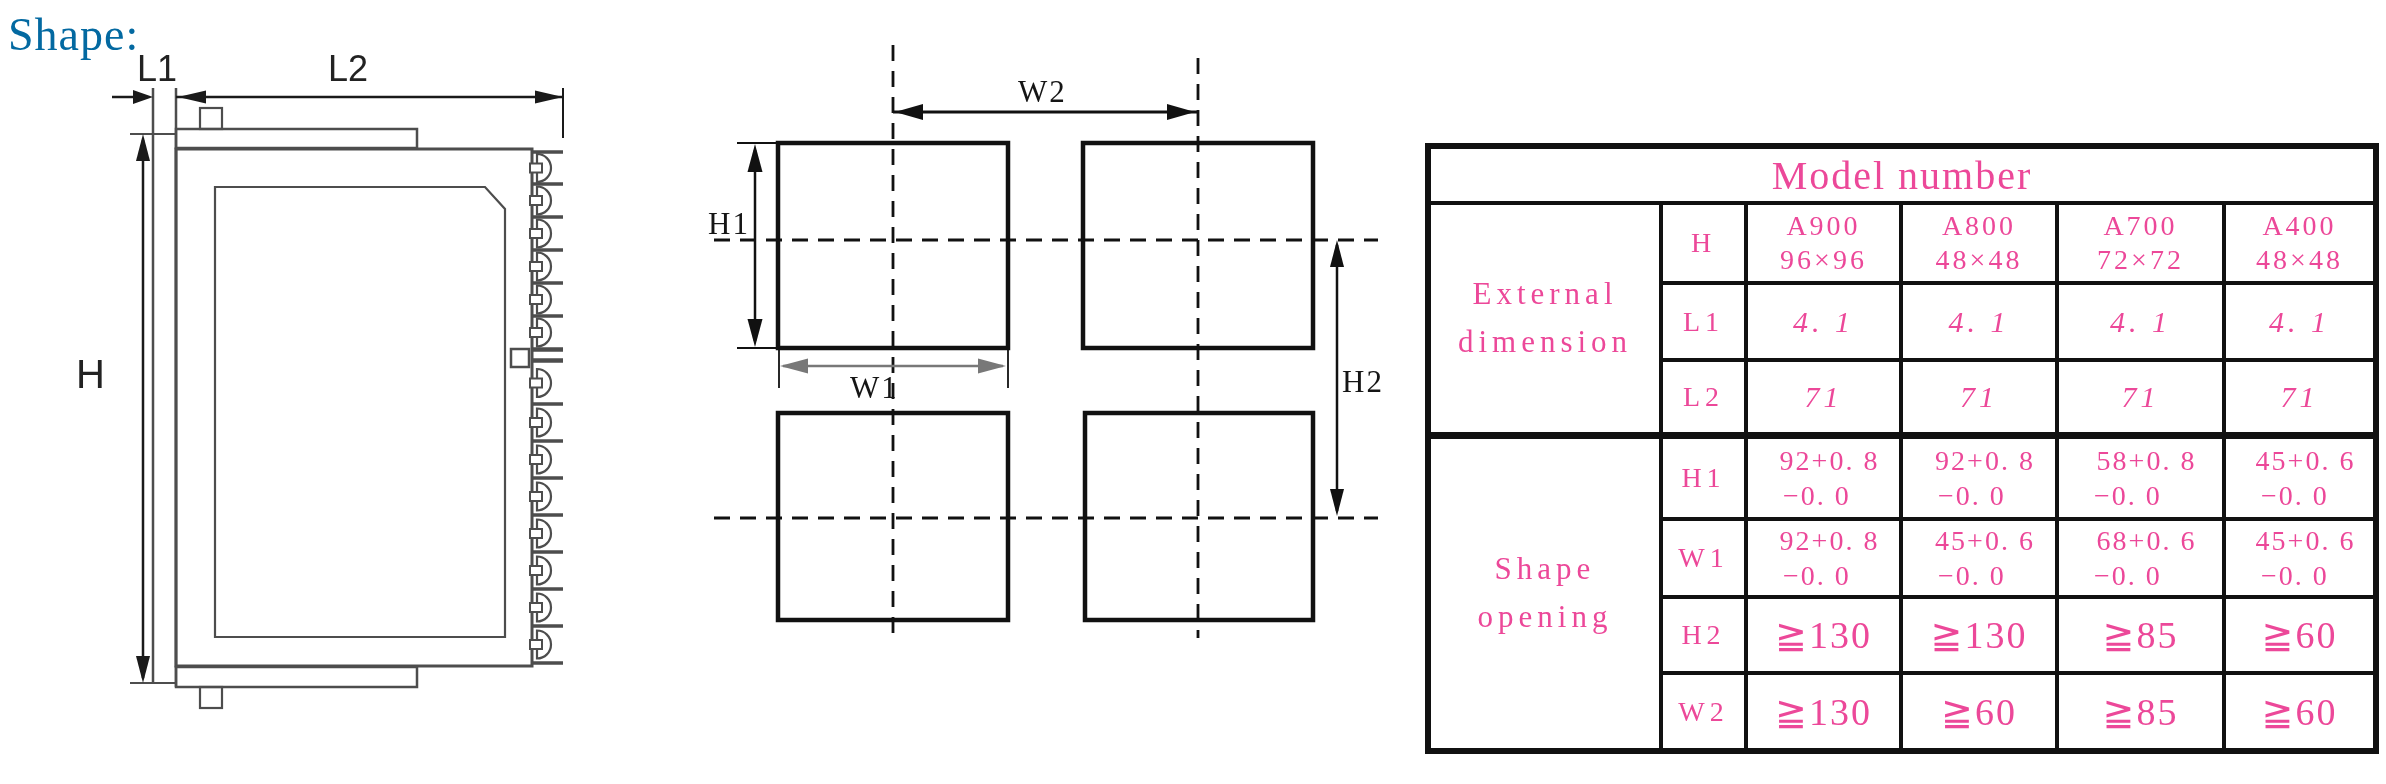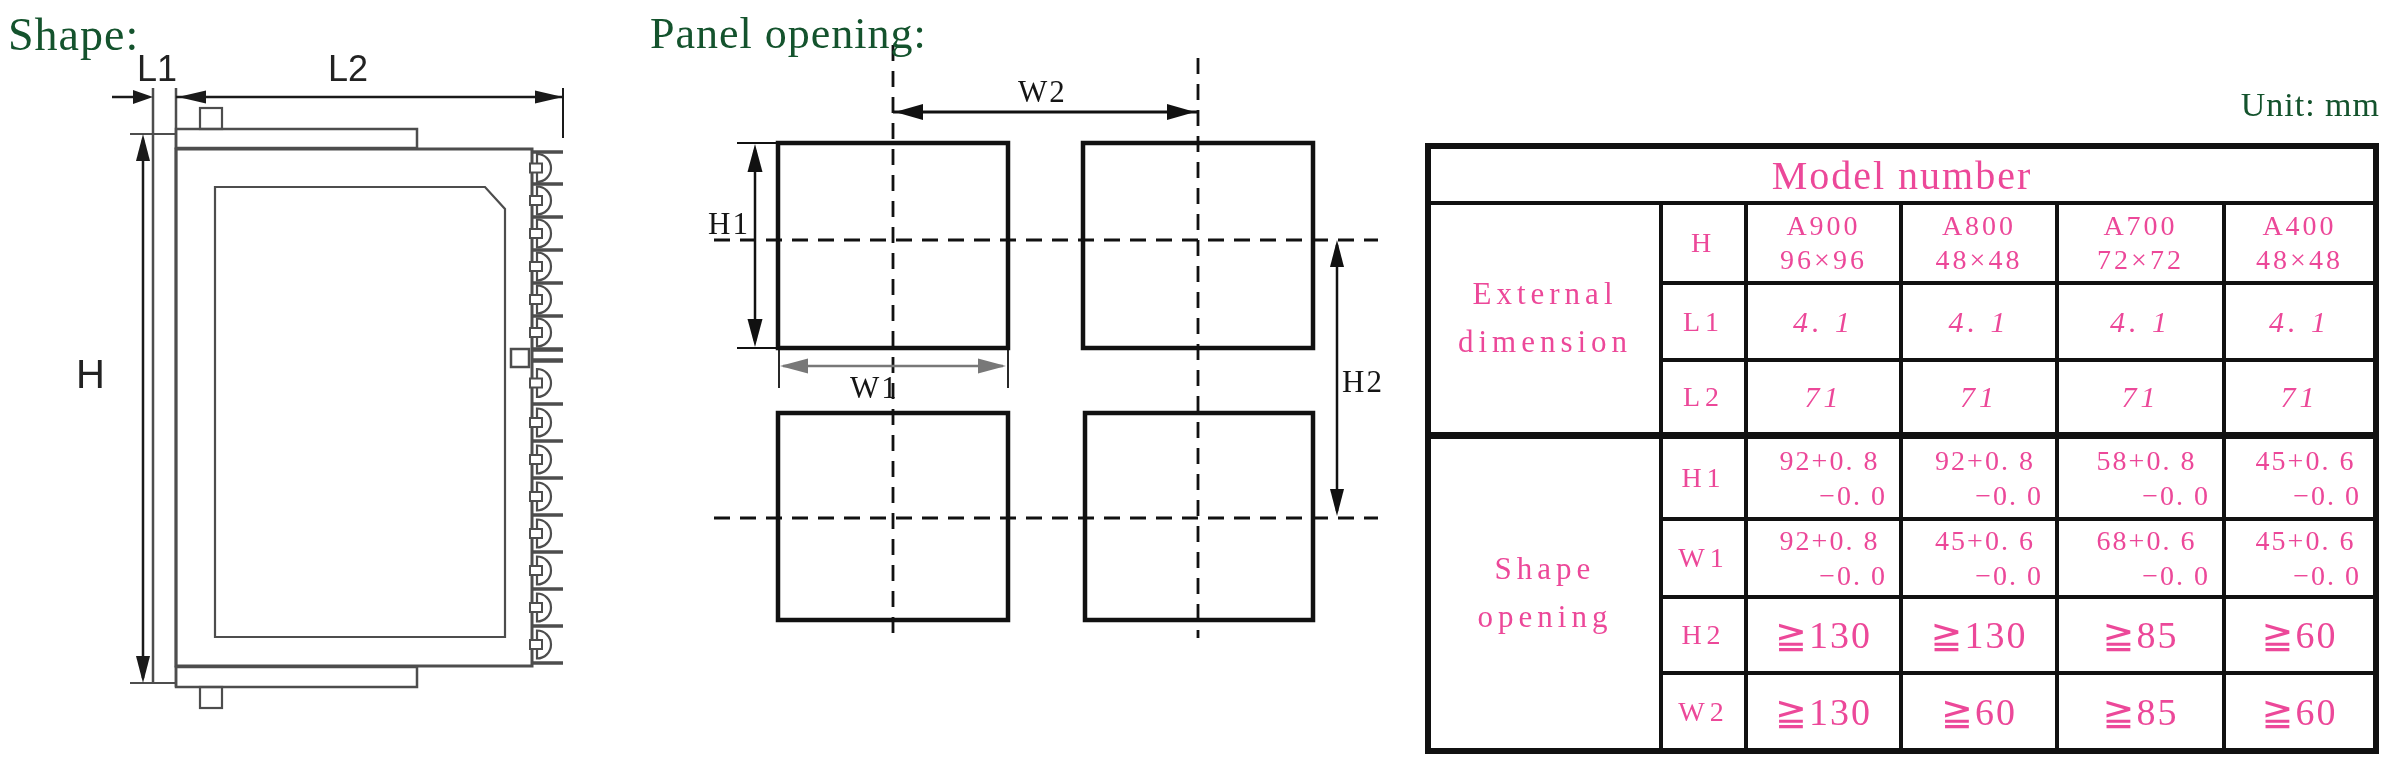--- a/index.html
+++ b/index.html
@@ -1,37 +1,37 @@
 <!DOCTYPE html>
 <html><head>
 <meta charset="utf-8">
 <style>
   html,body{margin:0;padding:0;background:#ffffff;}
   #canvas{position:relative;width:2386px;height:784px;background:#ffffff;overflow:hidden;
           font-family:"Liberation Serif","DejaVu Serif",serif;color:#111;}
   #drawing{position:absolute;left:0;top:0;}
-  .lbl{position:absolute;white-space:nowrap;color:#14532d;}
+  .lbl{position:absolute;white-space:nowrap;color:#0369a1;}
   .title{font-size:46px;letter-spacing:1px;}
   .panel-title{font-size:44px;letter-spacing:1px;}
   .dim-sans{font-family:"Liberation Sans","DejaVu Sans",sans-serif;font-size:36px;color:#222;}
   .dim-serif{font-size:31px;letter-spacing:2px;color:#151515;}
   .unit{font-size:34px;letter-spacing:1px;width:240px;text-align:right;}
 
   table.spec{position:absolute;left:1425px;top:143px;border-collapse:collapse;table-layout:fixed;
              background:#fff;border:6px solid #111;}
   table.spec td{border:4px solid #111;text-align:center;vertical-align:middle;padding:0;color:#ec4899;}
   tr.grp-split td{border-top-width:7px;}
   td.title-cell{font-size:40px;letter-spacing:2px;}
   td.group-cell{font-size:31px;letter-spacing:5px;line-height:1.55;padding:0 14px;}
   td.dim-cell{font-size:28px;letter-spacing:5px;}
   td.model-cell{font-size:28px;letter-spacing:3px;line-height:1.2;}
   td.val-cell{font-size:30px;letter-spacing:4px;font-style:italic;}
   td.tol-cell{font-size:28px;letter-spacing:2px;line-height:1.25;padding:2px 4px;}
   .tol-top{display:block;text-align:center;padding-left:12px;}
-  .tol-bot{display:block;text-align:right;padding-right:12px;margin-left:35px;}
+  .tol-bot{display:block;text-align:left;padding-right:12px;margin-left:35px;}
   td.geq-cell{font-size:38px;letter-spacing:2px;}
 </style>
 </head>
 <body>
 
 <div id="canvas">
 
   <svg id="drawing" width="2386" height="784" viewBox="0 0 2386 784">
     <defs>
       <g id="term">
@@ -149,27 +149,25 @@
       <polygon points="1337,240 1330,267 1344,267" stroke="none"></polygon>
       <polygon points="1337,516 1330,489 1344,489" stroke="none"></polygon>
     </g>
   </svg>
 
   <div class="lbl title" style="left:8px;top:8px">Shape:</div>
   <div class="lbl dim-sans" style="left:137px;top:48px">L1</div>
   <div class="lbl dim-sans" style="left:328px;top:48px">L2</div>
   <div class="lbl dim-sans" style="left:76px;top:352px;font-size:40px">H</div>
 
-  <div class="lbl panel-title" style="left:650px;top:8px">Panel opening:</div>
   <div class="lbl dim-serif" style="left:1018px;top:74px">W2</div>
   <div class="lbl dim-serif" style="left:708px;top:206px">H1</div>
   <div class="lbl dim-serif" style="left:850px;top:370px">W1</div>
   <div class="lbl dim-serif" style="left:1342px;top:364px">H2</div>
 
-  <div class="lbl unit" style="left:2140px;top:86px">Unit: mm</div>
 
   <table class="spec">
     <colgroup>
       <col style="width:233px">
         <col style="width:85px">
       <col style="width:155px">
         <col style="width:156px">
         <col style="width:167px">
         <col style="width:152px">
     </colgroup>

